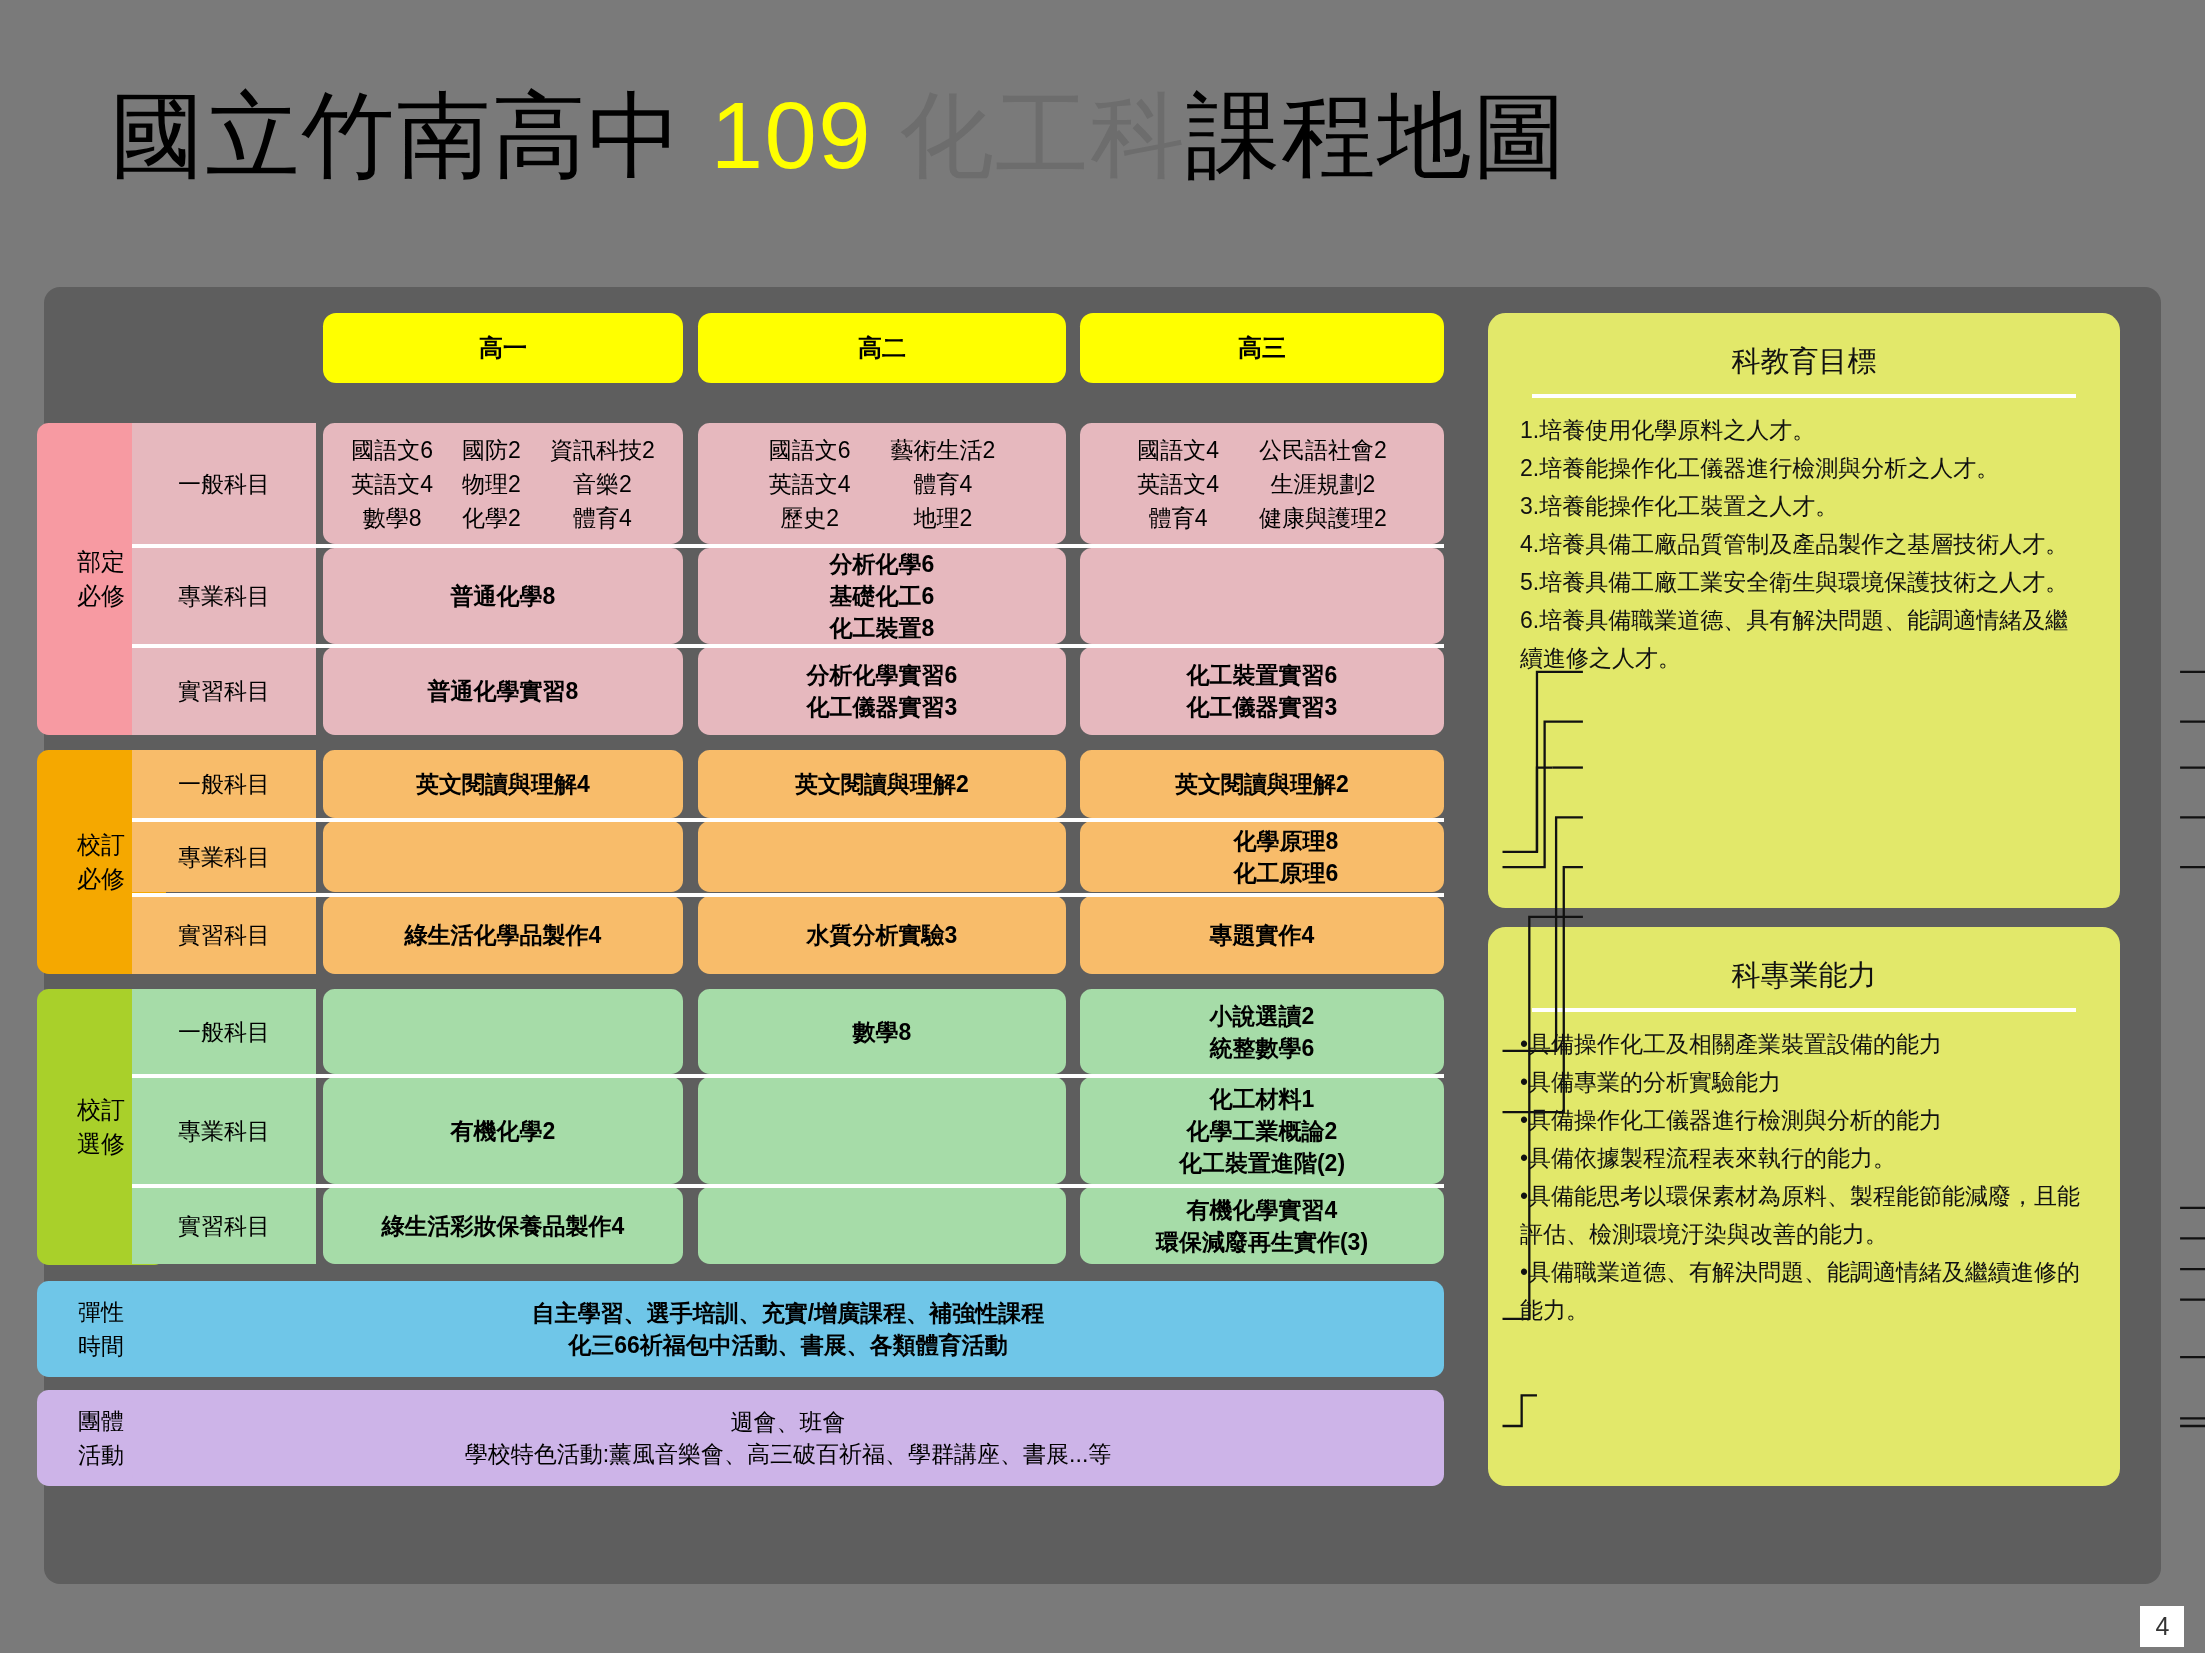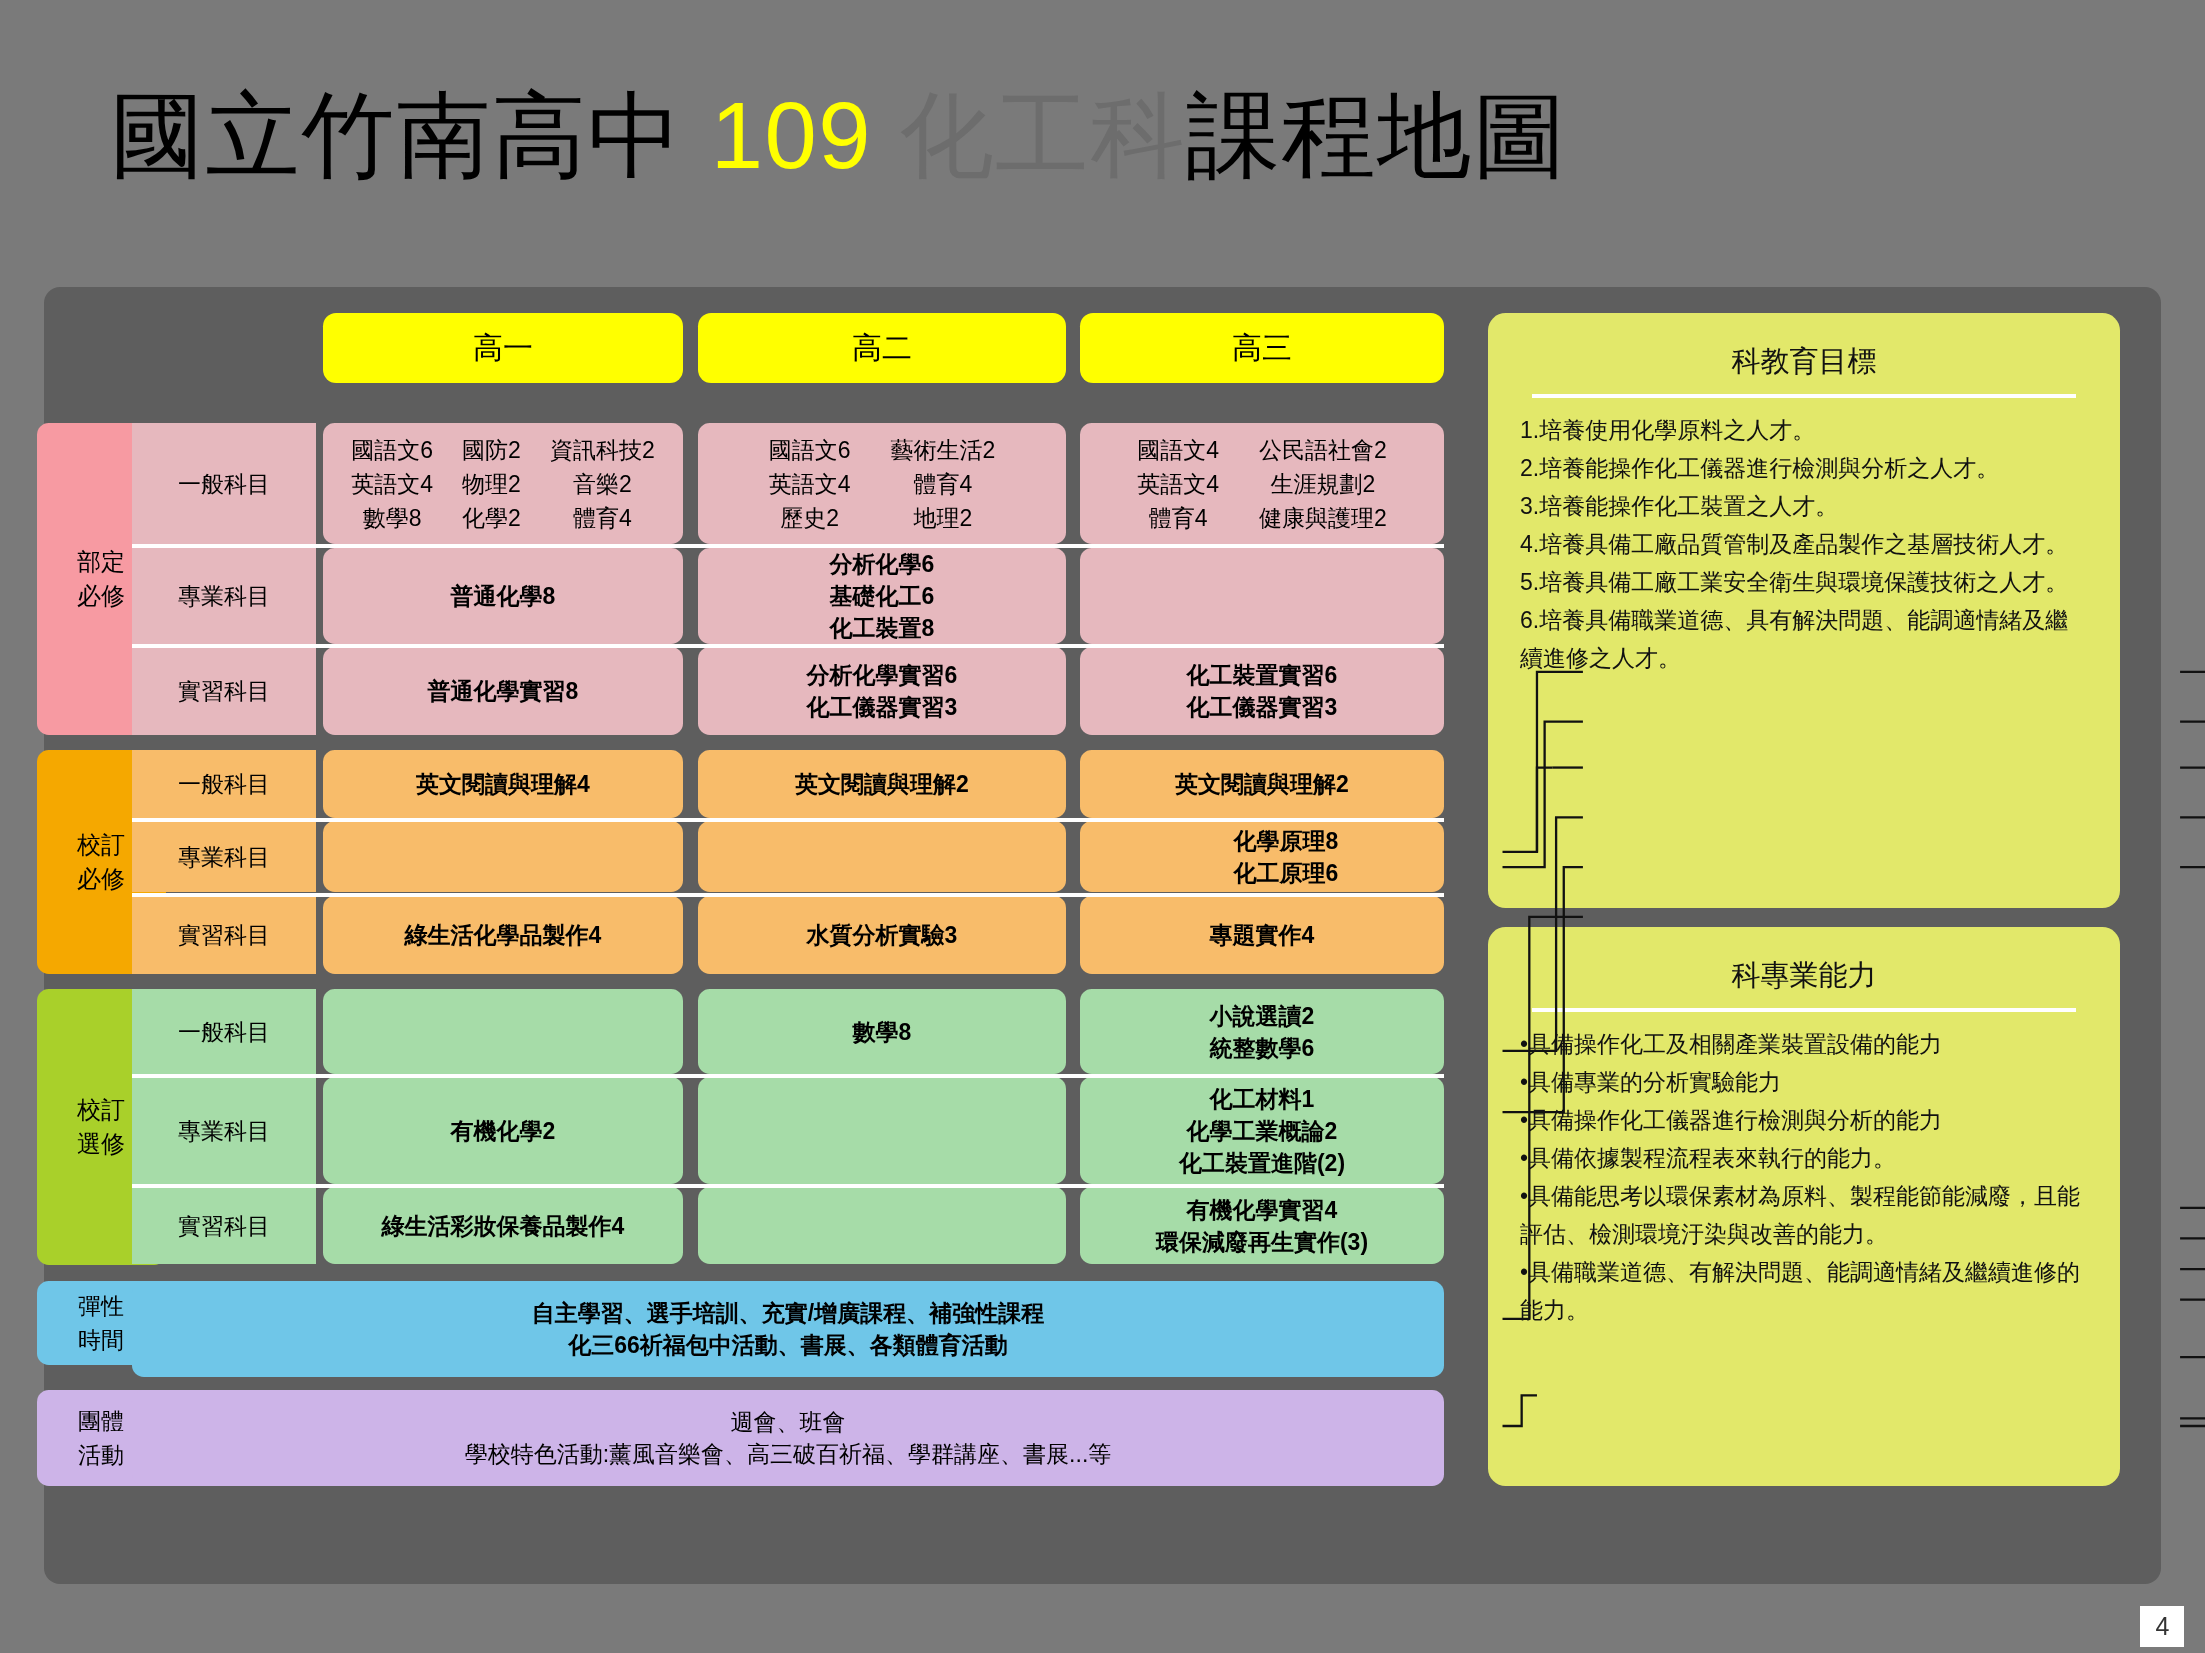--- a/index.html
+++ b/index.html
@@ -34,21 +34,21 @@
   .cell {
     position:absolute; border-radius:11.8px;
     display:flex; align-items:center; justify-content:center;
     text-align:center; color:#000;
     font-size:23px; line-height:32px;
   }
 
   
   .yhead {
     background:#ffff00; border-radius:13.2px;
-    font-size:30px; font-weight:400;
+    font-size:24px; font-weight:700;
   }
 
   
   .cat {
     border-radius:11.8px; font-size:24px; line-height:34px;
   }
   .cat.pink { background:#f79aa2; }
   .cat.orange { background:#f5a800; }
   .cat.green { background:#a9d02a; }
   .cat.blue { background:#6fc6e8; }
@@ -277,21 +277,21 @@
     </div>
     <div class="cell body-green" style="left:654px; top:900px; width:368px; height:77px;"></div>
     <div class="cell body-green" style="left:1036px; top:900px; width:364px; height:77px; flex-direction:column; font-weight:bold;">
       <span>有機化學實習4</span>
       <span>環保減廢再生實作(3)</span>
     </div>
 
     <div class="sep" style="left:88px; top:787px; width:1312px;"></div>
     <div class="sep" style="left:88px; top:897px; width:1312px;"></div>
 
-    <div class="cell cat blue" style="left:-7.4px; top:994px; width:129px; height:84px; flex-direction:column; font-size:23px;">
+    <div class="cell cat blue" style="left:-7.4px; top:994px; width:129px; height:96px; flex-direction:column; font-size:23px;">
       <span>彈性</span>
       <span>時間</span>
     </div>
     <div class="cell body-blue" style="left:88px; top:994px; width:1312px; height:96px; flex-direction:column; font-weight:bold;">
       <span>自主學習、選手培訓、充實/增廣課程、補強性課程</span>
       <span>化三66祈福包中活動、書展、各類體育活動</span>
     </div>
 
     <div class="cell cat purple" style="left:-7.4px; top:1103px; width:129px; height:96px; flex-direction:column; font-size:23px;">
       <span>團體</span>

